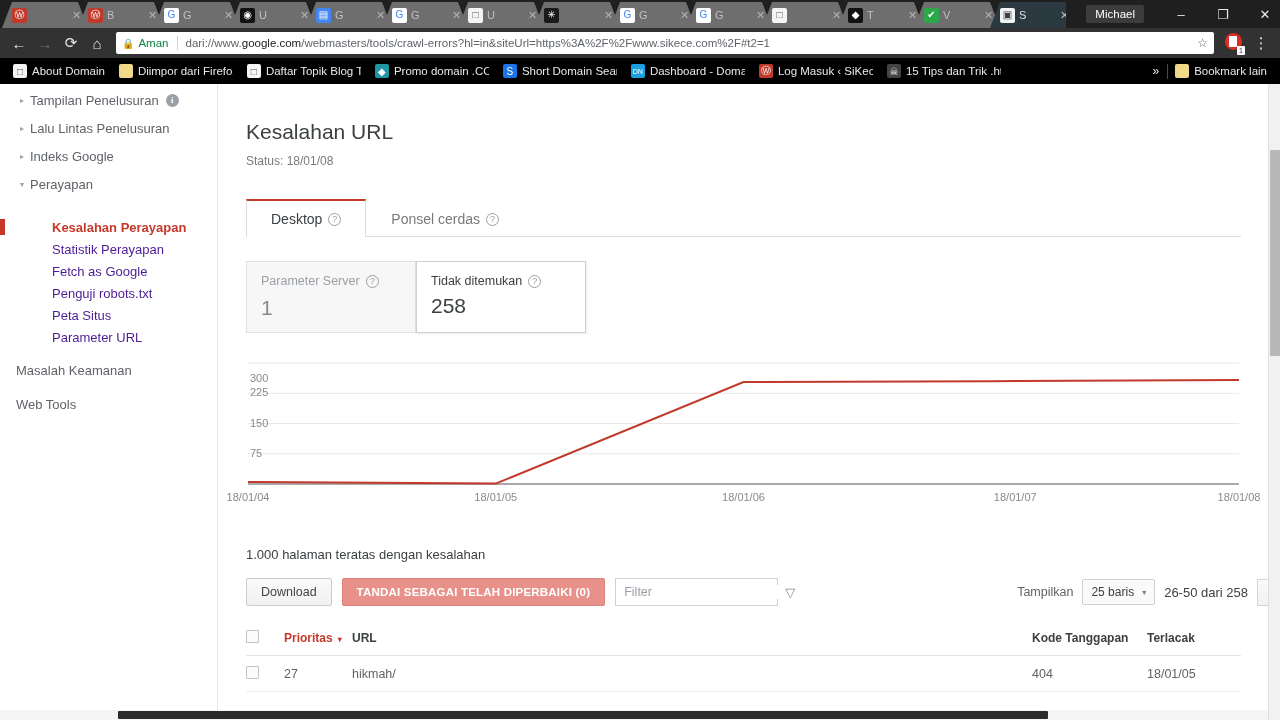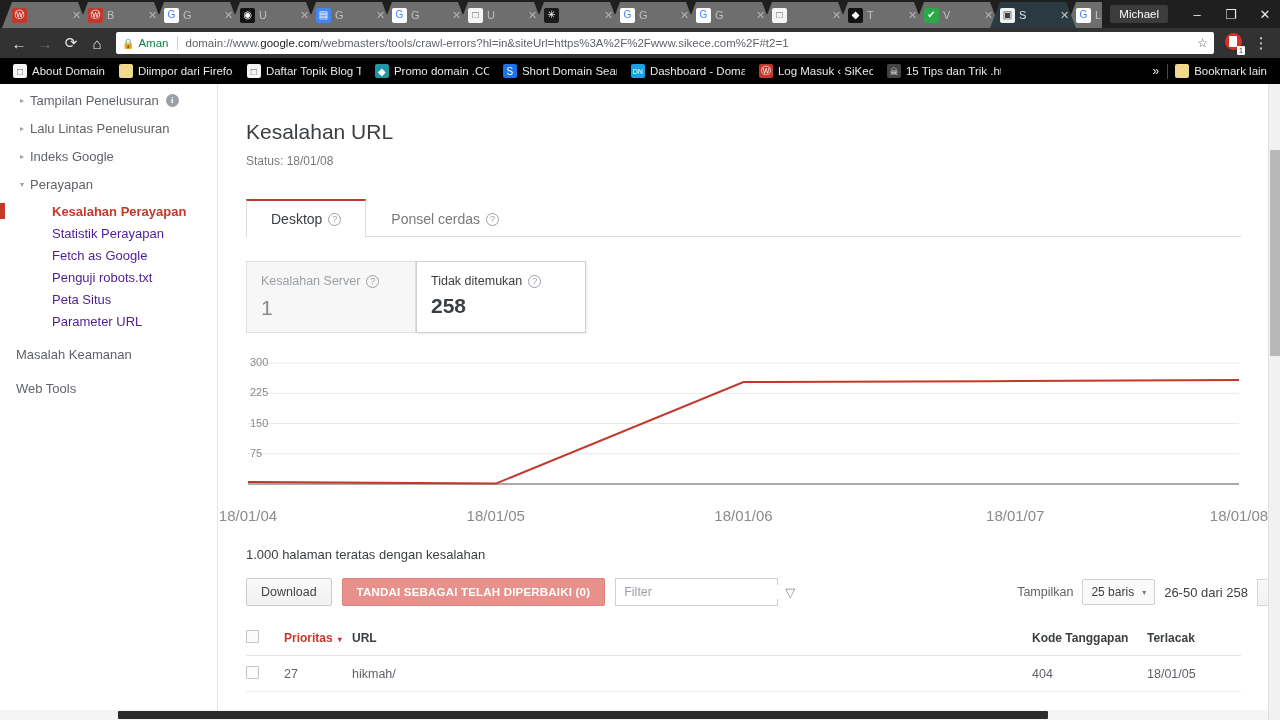--- a/index.html
+++ b/index.html
@@ -37,22 +37,22 @@
     font-size: 10px; line-height: 1; overflow: hidden;
   }
   .tab .tlabel {
     flex: 1 1 auto; overflow: hidden; text-overflow: clip;
     font-size: 11px; opacity: .85;
   }
   .tab .tclose { flex: 0 0 10px; font-size: 11px; opacity: .7; }
 
   .wincontrols {
     position: absolute; right: 0; top: 0; height: 28px;
-    display: flex; align-items: center; gap: 4px; z-index: 40;
-    background: #1f1f1f; padding-left: 8px;
+    display: flex; align-items: center; gap: 12px; z-index: 40;
+    background: #1f1f1f; padding-left: 20px;
   }
   .userbtn {
     color: #fff; font-size: 11.5px; padding: 3px 9px;
     background: #3c3c3c; border-radius: 2px; margin-right: 10px;
   }
   .wbtn {
     width: 30px; height: 28px; color: #e8e8e8; font-size: 13px;
     display: flex; align-items: center; justify-content: center;
   }
 
@@ -140,21 +140,21 @@
   }
   .navrow .arrow {
     position: absolute; left: 20px; font-size: 8px; color: #9aa0a6;
   }
   .navrow .infoi {
     margin-left: 7px; width: 13px; height: 13px; border-radius: 50%;
     background: #9aa0a6; color: #fff; font-size: 9px; font-weight: bold;
     display: flex; align-items: center; justify-content: center;
     font-family: "Liberation Serif", serif;
   }
-  .navgroup { margin-top: 4px; }
+  .navgroup { margin-top: 20px; }
   .subrow {
     height: 22px; display: flex; align-items: center;
     padding-left: 52px; font-size: 13px; color: #4c1d95;
     position: relative;
   }
   .subrow.active { color: #c5392b; font-weight: bold; }
   .activemark {
     position: absolute; left: 0; top: 3px;
     width: 5px; height: 16px; background: #c5392b;
   }
@@ -197,33 +197,33 @@
     position: relative; color: #9aa0a6;
   }
   .card.sel {
     background: #fff; border-color: #d0d0d0; color: #3c4043;
     box-shadow: 1px 1px 2px rgba(0,0,0,.08);
   }
   .card .clabel {
     font-size: 12.5px; display: flex; align-items: center; gap: 6px;
   }
   .card .cval { font-size: 21px; margin-top: 8px; color: #3c4043; }
-  .card.sel .cval { font-weight: bold; margin-top: 6px; }
+  .card.sel .cval { font-weight: normal; margin-top: 6px; }
   .card:not(.sel) .cval { color: #8a8a8a; }
 
   
   .chartbox { margin-top: 22px; width: 995px; height: 150px; position: relative; }
   .chartsvg { position: absolute; left: 0; top: 0; }
   .ytick {
     position: absolute; font-size: 11px; color: #8a8a8a; left: 4px;
     text-align: left;
   }
   .xtick {
-    position: absolute; font-size: 15px; color: #8a8a8a;
-    transform: translateX(-50%); top: 152px;
+    position: absolute; font-size: 11px; color: #8a8a8a;
+    transform: translateX(-50%); top: 136px;
   }
 
   .toplist { margin-top: 42px; font-size: 13px; color: #3c4043; }
   .toolbar { margin-top: 16px; display: flex; align-items: center; width: 1085px; }
   .btn-download {
     height: 28px; padding: 0 14px; font-size: 12.5px; color: #444;
     background: linear-gradient(#fafafa,#f1f1f1);
     border: 1px solid #ccc; border-radius: 2px;
     display: flex; align-items: center;
   }
@@ -407,21 +407,21 @@
     <div class="navicon">←</div>
     <div class="navicon dim">→</div>
     <div class="navicon">⟳</div>
     <div class="navicon">⌂</div>
     <div class="omnibox">
       <div class="lockwrap">
         <span class="lock">🔒</span>
         <span class="secure">Aman</span>
       </div>
       <span class="vdiv"></span>
-      <span class="urltext"><span>domain://www.</span><b>google.com</b><span>/webmasters/tools/crawl-errors?hl=in&amp;siteUrl=https%3A%2F%2Fwww.sikece.com%2F#t2=1</span></span>
+      <span class="urltext"><span>dari://www.</span><b>google.com</b><span>/webmasters/tools/crawl-errors?hl=in&amp;siteUrl=https%3A%2F%2Fwww.sikece.com%2F#t2=1</span></span>
       <span class="star">☆</span>
     </div>
     <div class="extbadge">
       <div class="circ"></div>
       <div class="cnt">1</div>
     </div>
     <div class="navicon">⋮</div>
   </div>
 
   <div class="bookmarkbar">
@@ -533,21 +533,21 @@
           </div>
           <div class="gtab">
             <span>Ponsel cerdas</span>
             <span class="qmark">?</span>
           </div>
         </div>
 
         <div class="cards">
           <div class="card">
             <div class="clabel">
-              <span>Kesalahan Server</span>
+              <span>Parameter Server</span>
               <span class="qmark">?</span>
             </div>
             <div class="cval">1</div>
           </div>
           <div class="card sel">
             <div class="clabel">
               <span>Tidak ditemukan</span>
               <span class="qmark">?</span>
             </div>
             <div class="cval">258</div>
@@ -564,21 +564,21 @@
                 <line x1="2" x2="993" y1="129" y2="129" stroke="#555" stroke-width="1"></line>
               </g>
             <g id="series">
                 <polyline points="2,126.98333333333333 249.75,128.59666666666666 497.5,26.956666666666663 745.25,26.150000000000006 993,24.939999999999998" fill="none" stroke="#c0392b" stroke-width="2"></polyline>
               </g>
           </svg>
           <div id="yticks-host">
               <div class="ytick" style="top: 91.75px;">75</div>
               <div class="ytick" style="top: 61.5px;">150</div>
               <div class="ytick" style="top: 31.25px;">225</div>
-              <div class="ytick" style="top: 1px;">300</div>
+              <div class="ytick" style="top: 17px;">300</div>
             </div>
           <div id="xticks-host">
               <div class="xtick" style="left: 2px;">18/01/04</div>
               <div class="xtick" style="left: 249.75px;">18/01/05</div>
               <div class="xtick" style="left: 497.5px;">18/01/06</div>
               <div class="xtick" style="left: 745.25px; margin-left: 24px;">18/01/07</div>
               <div class="xtick" style="left: 993px;">18/01/08</div>
             </div>
         </div>
 

